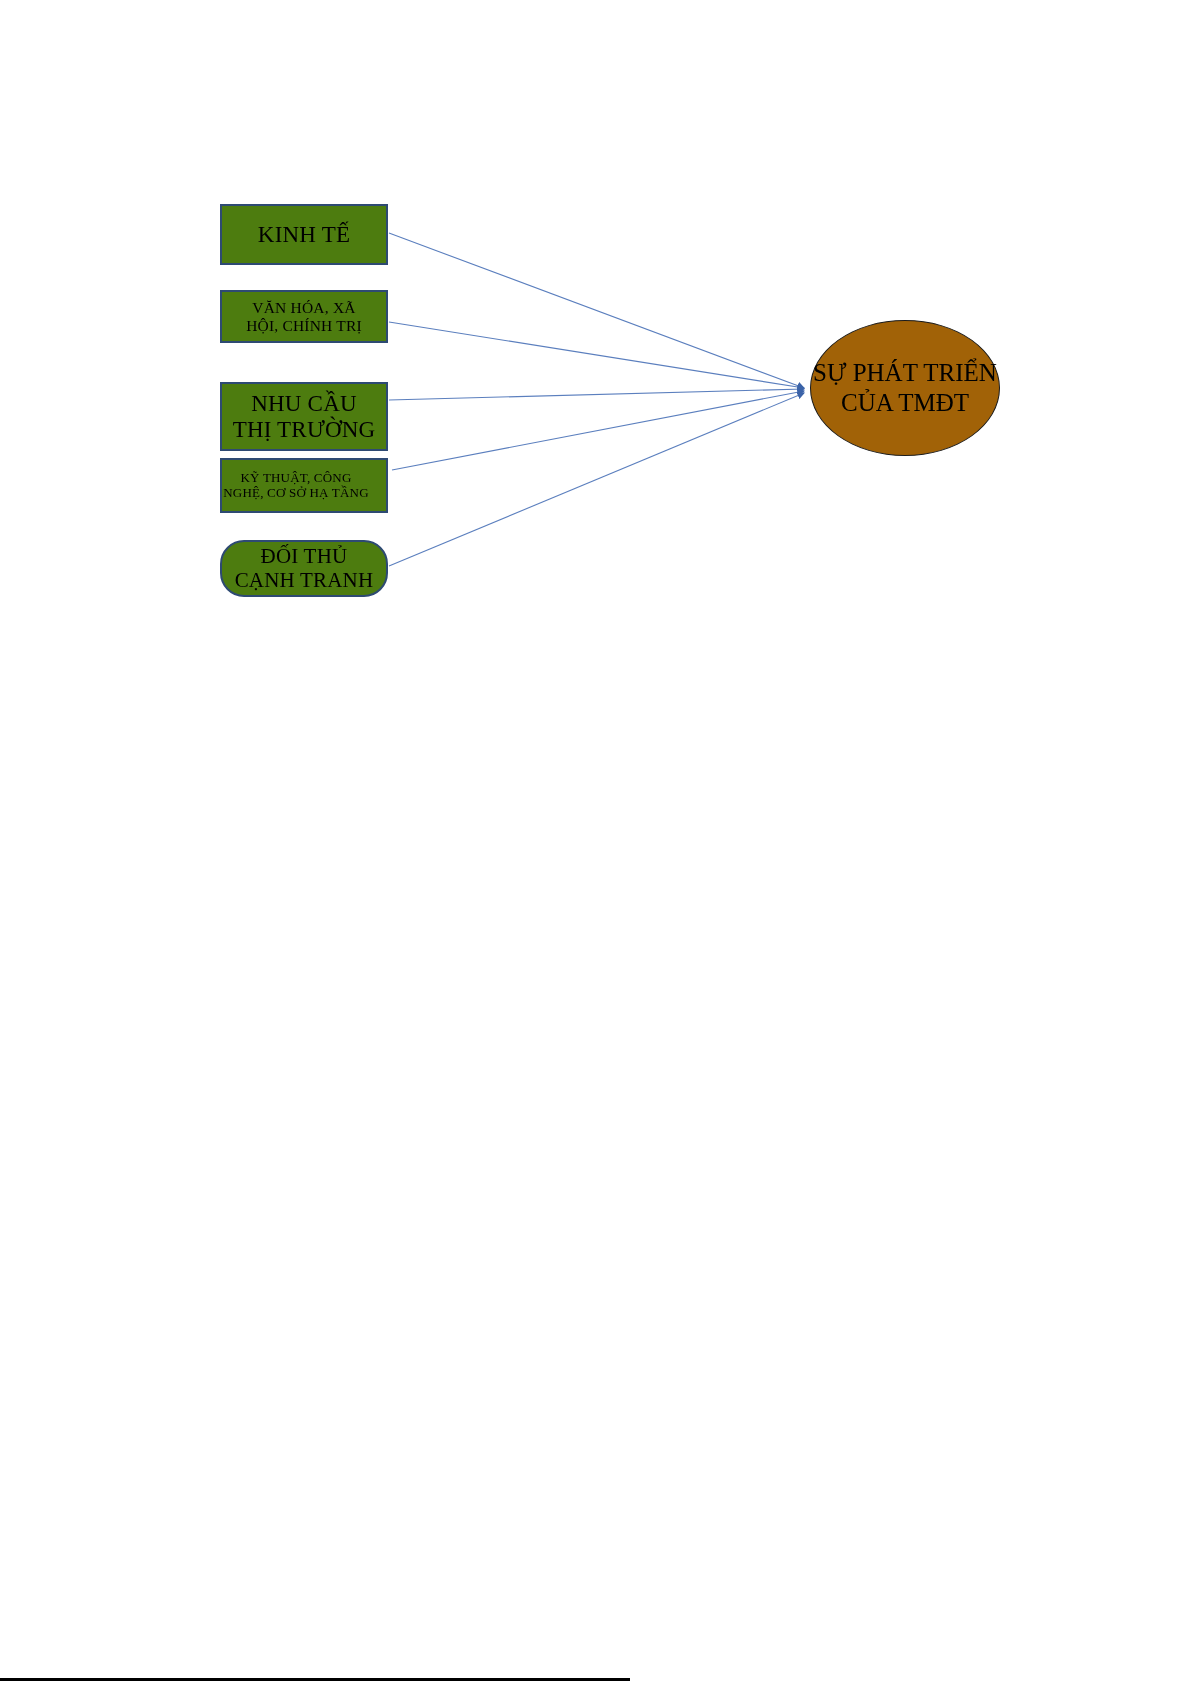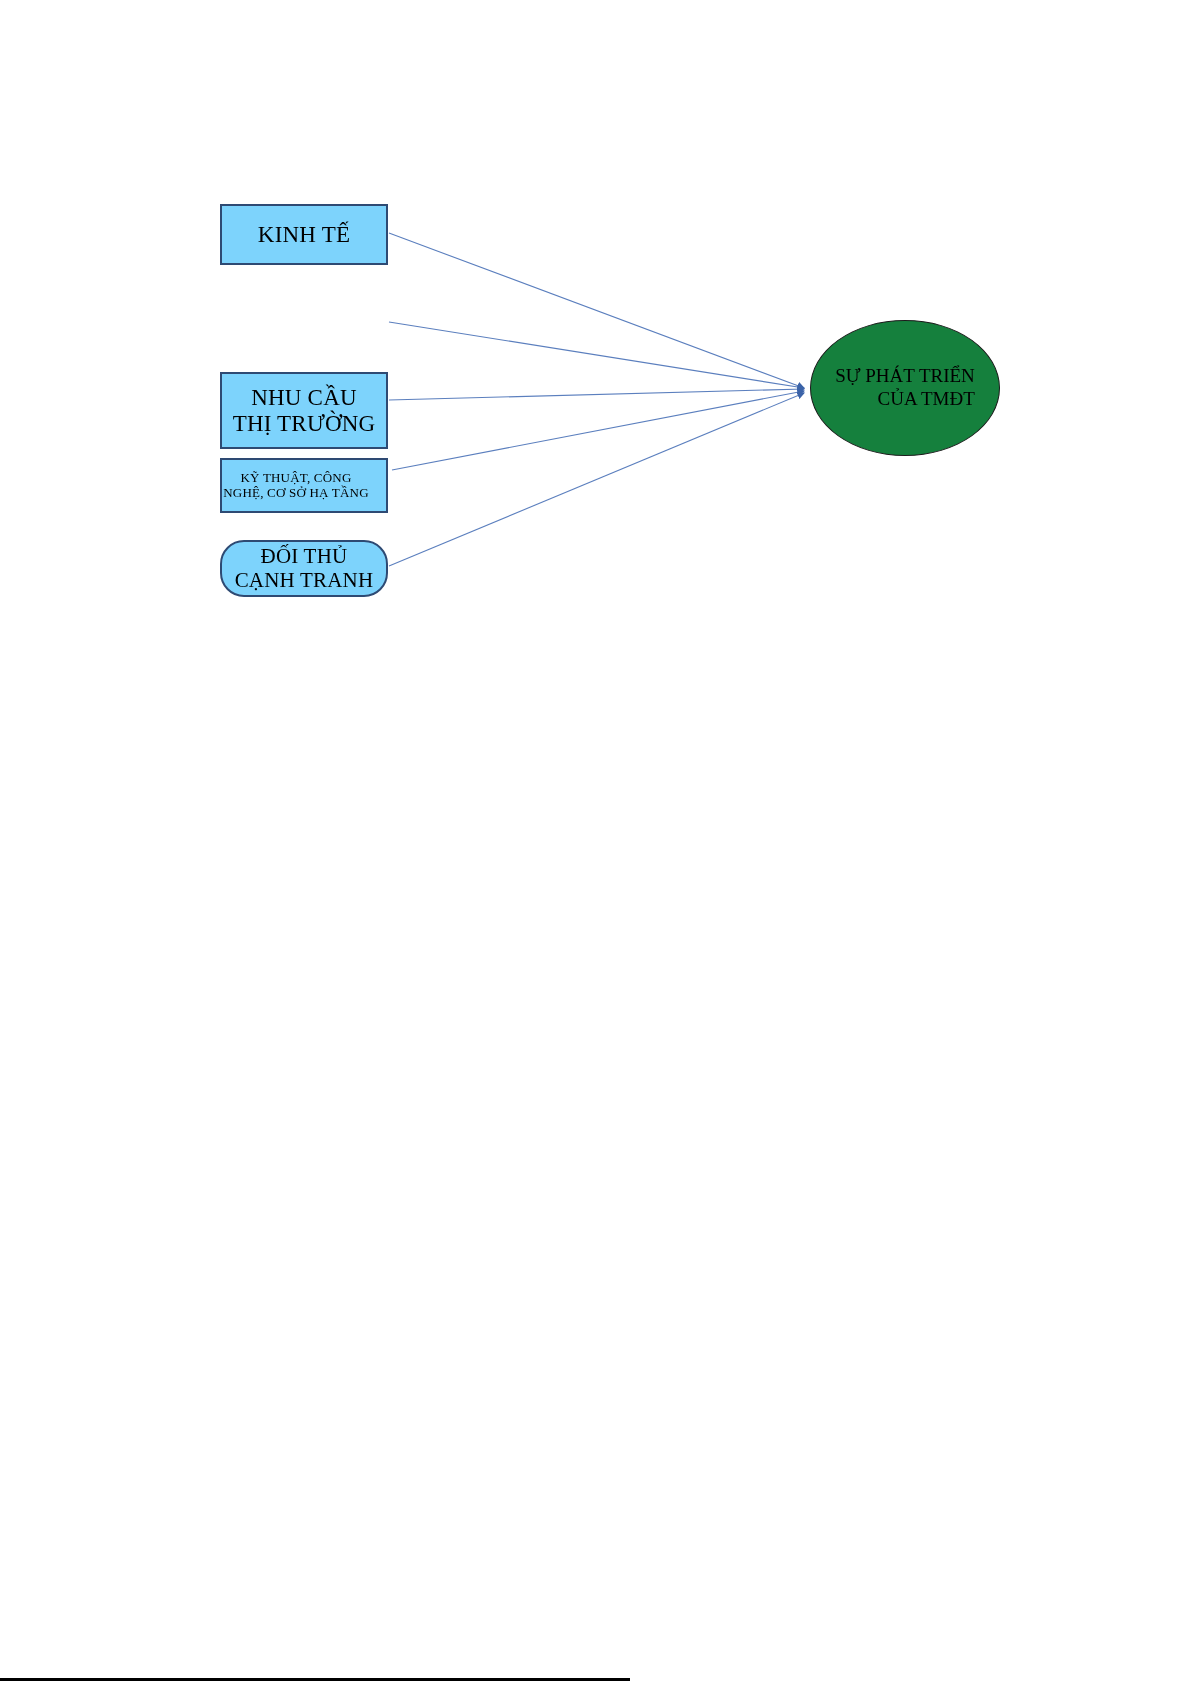--- a/index.html
+++ b/index.html
@@ -23,21 +23,21 @@
   }
   #diagram-svg {
     position: absolute;
     top: 0; left: 0;
     width: 1191px;
     height: 1685px;
   }
   .node-box {
     position: absolute;
     box-sizing: border-box;
-    background: #7dd3fc;
+    background: #4d7c0f;
     border: 2px solid #2e4a73;
     display: flex;
     align-items: center;
     justify-content: center;
     text-align: center;
     color: #000000;
     font-family: "Liberation Serif", "DejaVu Serif", serif;
     line-height: 1.12;
     letter-spacing: 0.2px;
     white-space: pre-line;
@@ -49,30 +49,30 @@
     white-space: pre-line;
   }
   .size-lg  { font-size: 23px; }
   .size-md  { font-size: 21px; }
   .size-sm  { font-size: 15.5px; }
   .size-xs  { font-size: 13px; }
 
   .ellipse-node {
     position: absolute;
     box-sizing: border-box;
-    background: #15803d;
+    background: #a16207;
     border: 1.6px solid #1b1b1b;
     border-radius: 50%;
     display: flex;
     align-items: center;
     justify-content: center;
-    text-align: right;
+    text-align: center;
     color: #000000;
     font-family: "Liberation Serif", "DejaVu Serif", serif;
-    font-size: 19px;
+    font-size: 25px;
     line-height: 1.2;
     white-space: pre-line;
     z-index: 3;
   }
   .bottom-rule {
     position: absolute;
     background: #000000;
     z-index: 2;
   }
 </style>
@@ -94,22 +94,26 @@
       <line x1="389" y1="400" x2="804" y2="389" stroke="#5b7fbe" stroke-width="1.1" marker-end="url(#arrow-head)"></line>
       <line x1="392" y1="470" x2="804" y2="391" stroke="#5b7fbe" stroke-width="1.1" marker-end="url(#arrow-head)"></line>
       <line x1="389" y1="566" x2="804" y2="393" stroke="#5b7fbe" stroke-width="1.1" marker-end="url(#arrow-head)"></line>
     </g>
   </svg>
 
   <div class="node-box size-lg" style="left:220px; top:204px; width:168px; height:61px;">
     <span class="box-label">KINH TẾ</span>
   </div>
 
+  <div class="node-box size-sm" style="left:220px; top:290px; width:168px; height:53px;">
+    <span class="box-label">VĂN HÓA, XÃ
+HỘI, CHÍNH TRỊ</span>
+  </div>
 
-  <div class="node-box size-lg" style="left:220px; top:372px; width:168px; height:77px;">
+  <div class="node-box size-lg" style="left:220px; top:382px; width:168px; height:69px;">
     <span class="box-label">NHU CẦU
 THỊ TRƯỜNG</span>
   </div>
 
   <div class="node-box size-xs" style="left:220px; top:458px; width:168px; height:55px; overflow:visible;">
     <span class="box-label" style="width:200px; margin-left:-16px;">KỸ THUẬT, CÔNG
 NGHỆ, CƠ SỞ HẠ TẦNG</span>
   </div>
 
   <div class="node-box size-md" style="left:220px; top:540px; width:168px; height:57px;border-radius:24px;">

